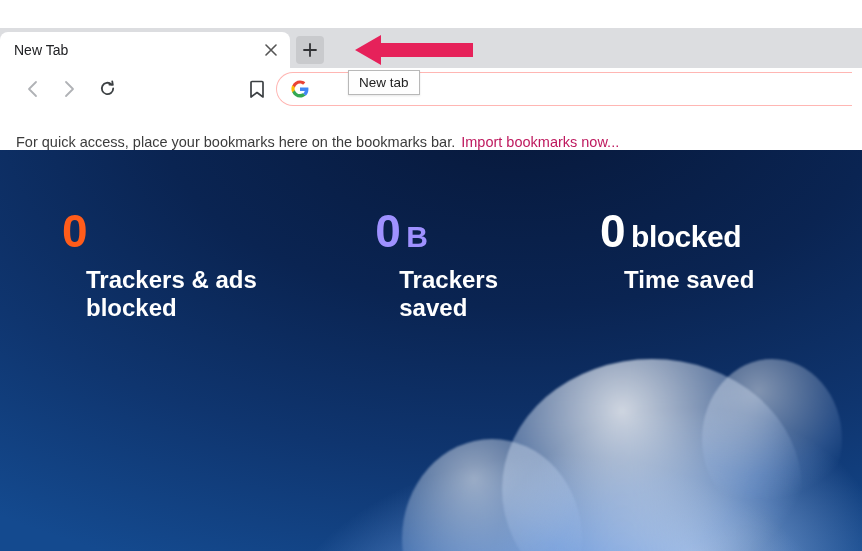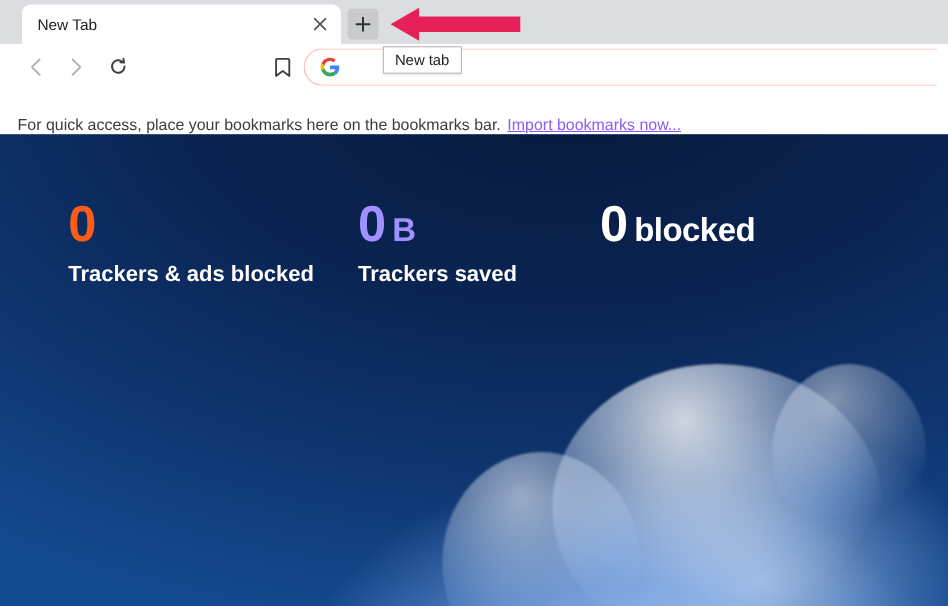--- a/index.html
+++ b/index.html
@@ -4,22 +4,23 @@
 <style>
   * { box-sizing: border-box; margin: 0; padding: 0; }
   html, body { width: 862px; height: 551px; overflow: hidden; font-family: Arial, Helvetica, sans-serif; }
 
   
   .tabstrip {
     height: 40px;
     background: #dcdde0;
     display: flex;
     align-items: flex-end;
-    padding-left: 20px;
+    padding-left: 0;
     position: relative;
+    margin-top: 28px;
   }
   .tab {
     height: 36px;
     width: 290px;
     background: #ffffff;
     border-radius: 8px 8px 0 0;
     display: flex;
     align-items: center;
     padding: 0 10px 0 14px;
     font-size: 14px;
@@ -97,21 +98,21 @@
   .bookmarks-bar {
     height: 40px;
     background:#ffffff;
     display:flex;
     align-items:flex-end;
     padding:0 16px;
     font-size:14.5px;
     color:#3c3c3c;
     gap:6px;
   }
-  .bookmarks-bar .link { color:#8b5cf6;text-decoration:underline; }
+  .bookmarks-bar .link { color:#be185d; }
 
   
   .content {
     height: calc(551px - 40px - 42px - 40px);
     background:
       radial-gradient(ellipse 420px 300px at 65% 120%, rgba(230,240,255,.85) 0%, rgba(150,190,255,.5) 35%, rgba(20,50,110,0) 70%),
       radial-gradient(ellipse 260px 200px at 80% 95%, rgba(255,255,255,.6) 0%, rgba(180,210,255,.35) 40%, rgba(20,50,110,0) 75%),
       radial-gradient(ellipse 900px 500px at 60% -10%, #07183a 0%, #0a2452 40%, #0f356f 70%, #144a8f 100%);
     position:relative;
     overflow:hidden;
@@ -131,23 +132,24 @@
     display:flex;
     align-items:baseline;
     gap:6px;
   }
   .stat-value .unit { font-size:30px; font-weight:600; }
   .stat-value.orange { color:#ff5c1a; }
   .stat-value.purple { color:#9f91ff; }
   .stat-value.white { color:#ffffff; }
   .stat-label {
     margin-top:8px;
-    font-size:20px;
+    font-size:24px;
     font-weight:600;
     color:#ffffff;
+    margin-left:24px;
   }
 
   
   .wisp {
     position:absolute;
     border-radius:50%;
     background:radial-gradient(circle at 40% 20%, rgba(255,255,255,.8), rgba(180,210,255,.25) 55%, rgba(255,255,255,0) 72%);
     filter:blur(1px);
   }
 </style>
@@ -229,19 +231,20 @@
         <span>0</span>
         <span class="unit">B</span>
       </div>
       <div class="stat-label">Trackers saved</div>
     </div>
     <div class="stat">
       <div class="stat-value white">
         <span>0</span>
         <span class="unit">blocked</span>
       </div>
+      <div class="stat-label">Time saved</div>
     </div>
   </div>
 
   <div class="wisp" style="width:300px;height:260px;right:60px;bottom:-40px;"></div>
   <div class="wisp" style="width:180px;height:200px;right:280px;bottom:-60px;opacity:.7;"></div>
   <div class="wisp" style="width:140px;height:160px;right:20px;bottom:60px;opacity:.6;"></div>
 </div>
 
 </body></html>

